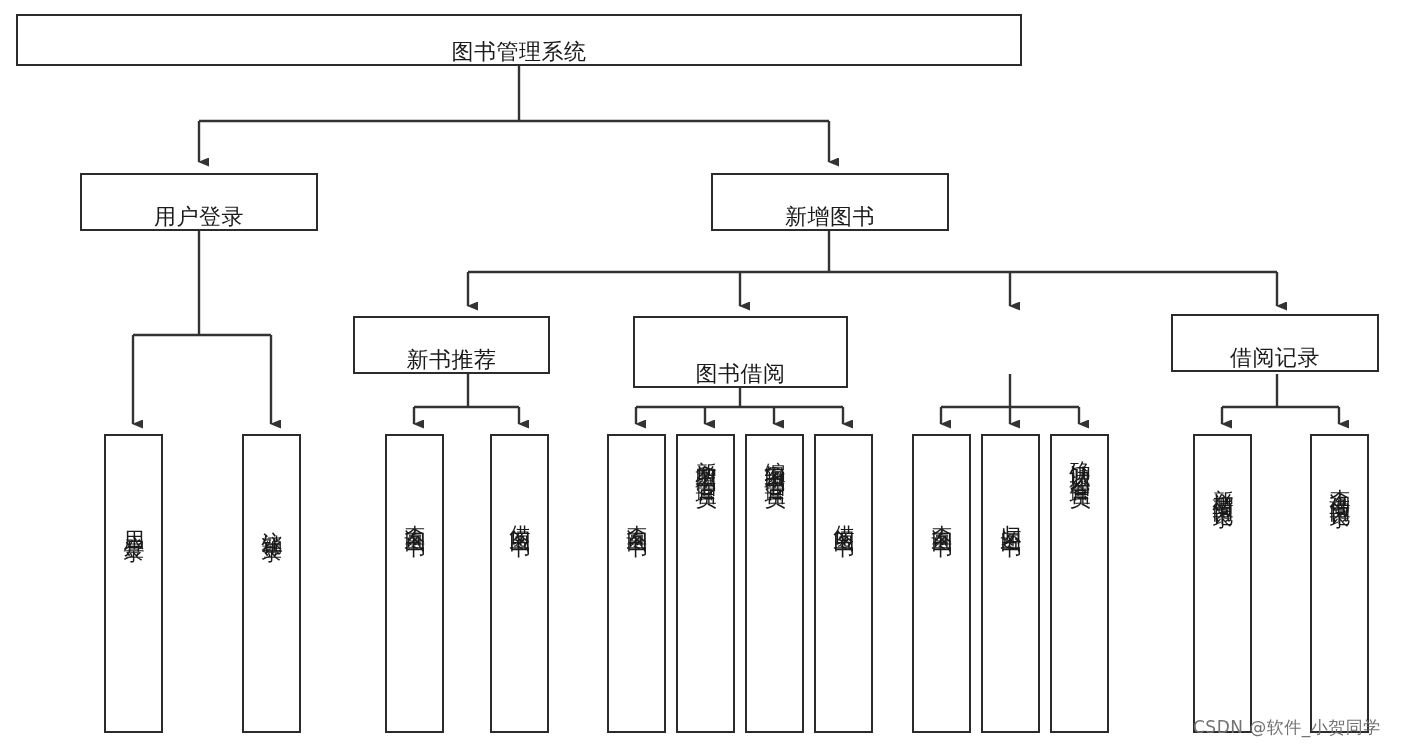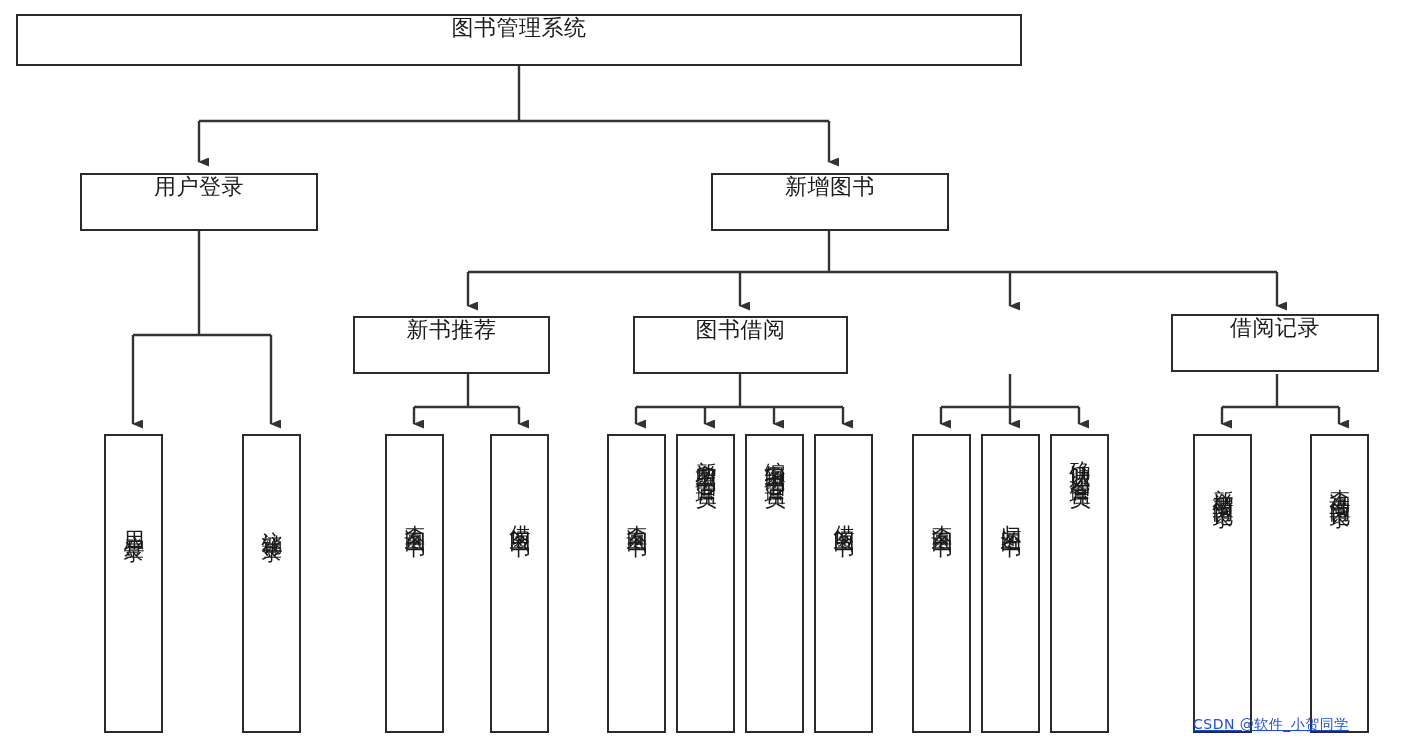--- a/index.html
+++ b/index.html
@@ -26,21 +26,21 @@
     width: 1405px;
     height: 747px;
     display: block;
   }
   .node-box {
     position: absolute;
     box-sizing: border-box;
     background: #ffffff;
     border: 2px solid #2b2b2b;
     display: flex;
-    align-items: flex-start;
+    align-items: flex-end;
     justify-content: center;
     overflow: hidden;
   }
   .node-label {
     color: #1a1a1a;
     line-height: 1.08;
     text-align: center;
     white-space: pre;
     letter-spacing: 0.5px;
   }
@@ -57,26 +57,25 @@
   }
   .node-v .node-label {
     writing-mode: vertical-rl;
     text-orientation: upright;
     font-size: 21px;
     letter-spacing: 4px;
     line-height: 1;
   }
   .watermark {
     position: absolute;
-    color: #1d4ed8;
-    font-size: 14px;
+    color: #737373;
+    font-size: 17px;
     white-space: nowrap;
     letter-spacing: 0.5px;
     pointer-events: none;
-    text-decoration: underline;
   }
 </style>
 </head>
 <body>
 
 <div id="diagram-root">
 
   <svg class="diagram-canvas" viewBox="0 0 1405 747" xmlns="http://www.w3.org/2000/svg">
     <defs>
       <marker id="arrowhead" markerWidth="9" markerHeight="11" refX="4.5" refY="10" orient="auto" markerUnits="userSpaceOnUse">
@@ -137,21 +136,21 @@
   <div class="node-box node-h" style="left:80px; top:173px; width:238px; height:58px;">
     <span class="node-label">用户登录</span>
   </div>
   <div class="node-box node-h" style="left:711px; top:173px; width:238px; height:58px;">
     <span class="node-label">新增图书</span>
   </div>
 
   <div class="node-box node-h" style="left:353px; top:316px; width:197px; height:58px;">
     <span class="node-label">新书推荐</span>
   </div>
-  <div class="node-box node-h" style="left:633px; top:316px; width:215px; height:58px;">
+  <div class="node-box node-h" style="left:633px; top:316px; width:215px; height:72px;">
     <span class="node-label">图书借阅</span>
   </div>
   <div class="node-box node-h" style="left:1171px; top:314px; width:208px; height:58px;">
     <span class="node-label">借阅记录</span>
   </div>
 
   <div class="node-box node-v" style="left:104px; top:434px; width:59px; height:299px; padding-top:78px;">
     <span class="node-label">用户登录</span>
   </div>
   <div class="node-box node-v" style="left:242px; top:434px; width:59px; height:299px; padding-top:78px;">

